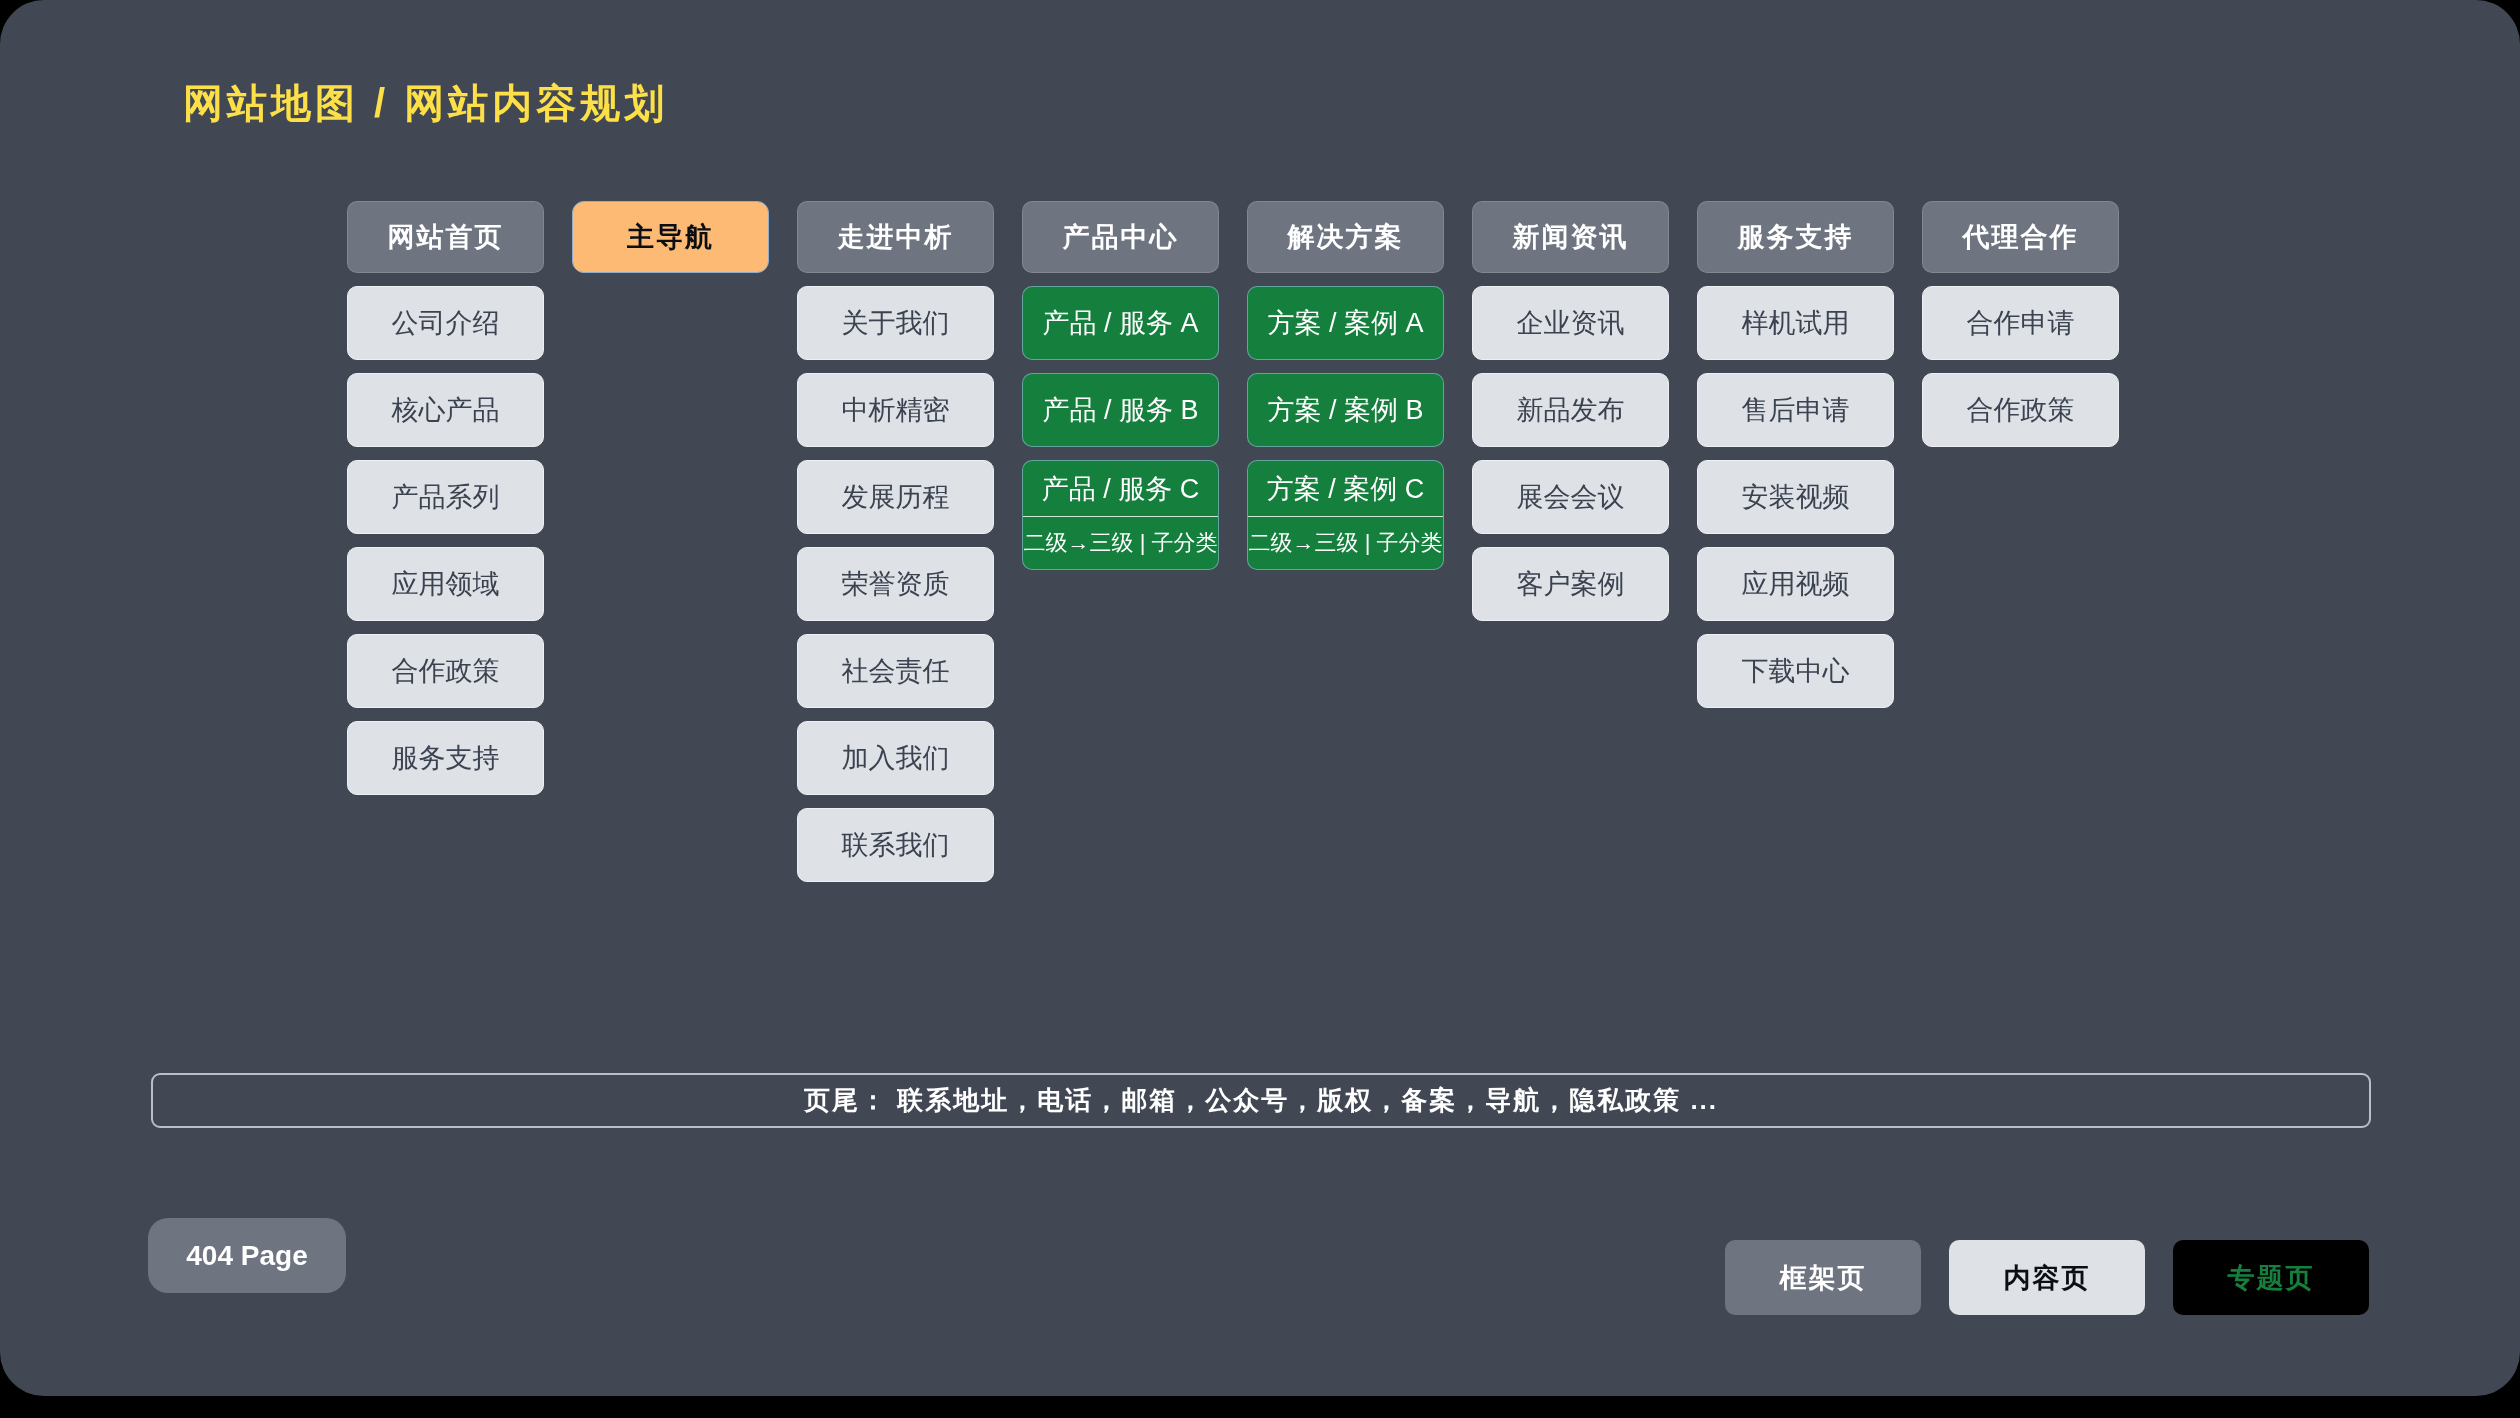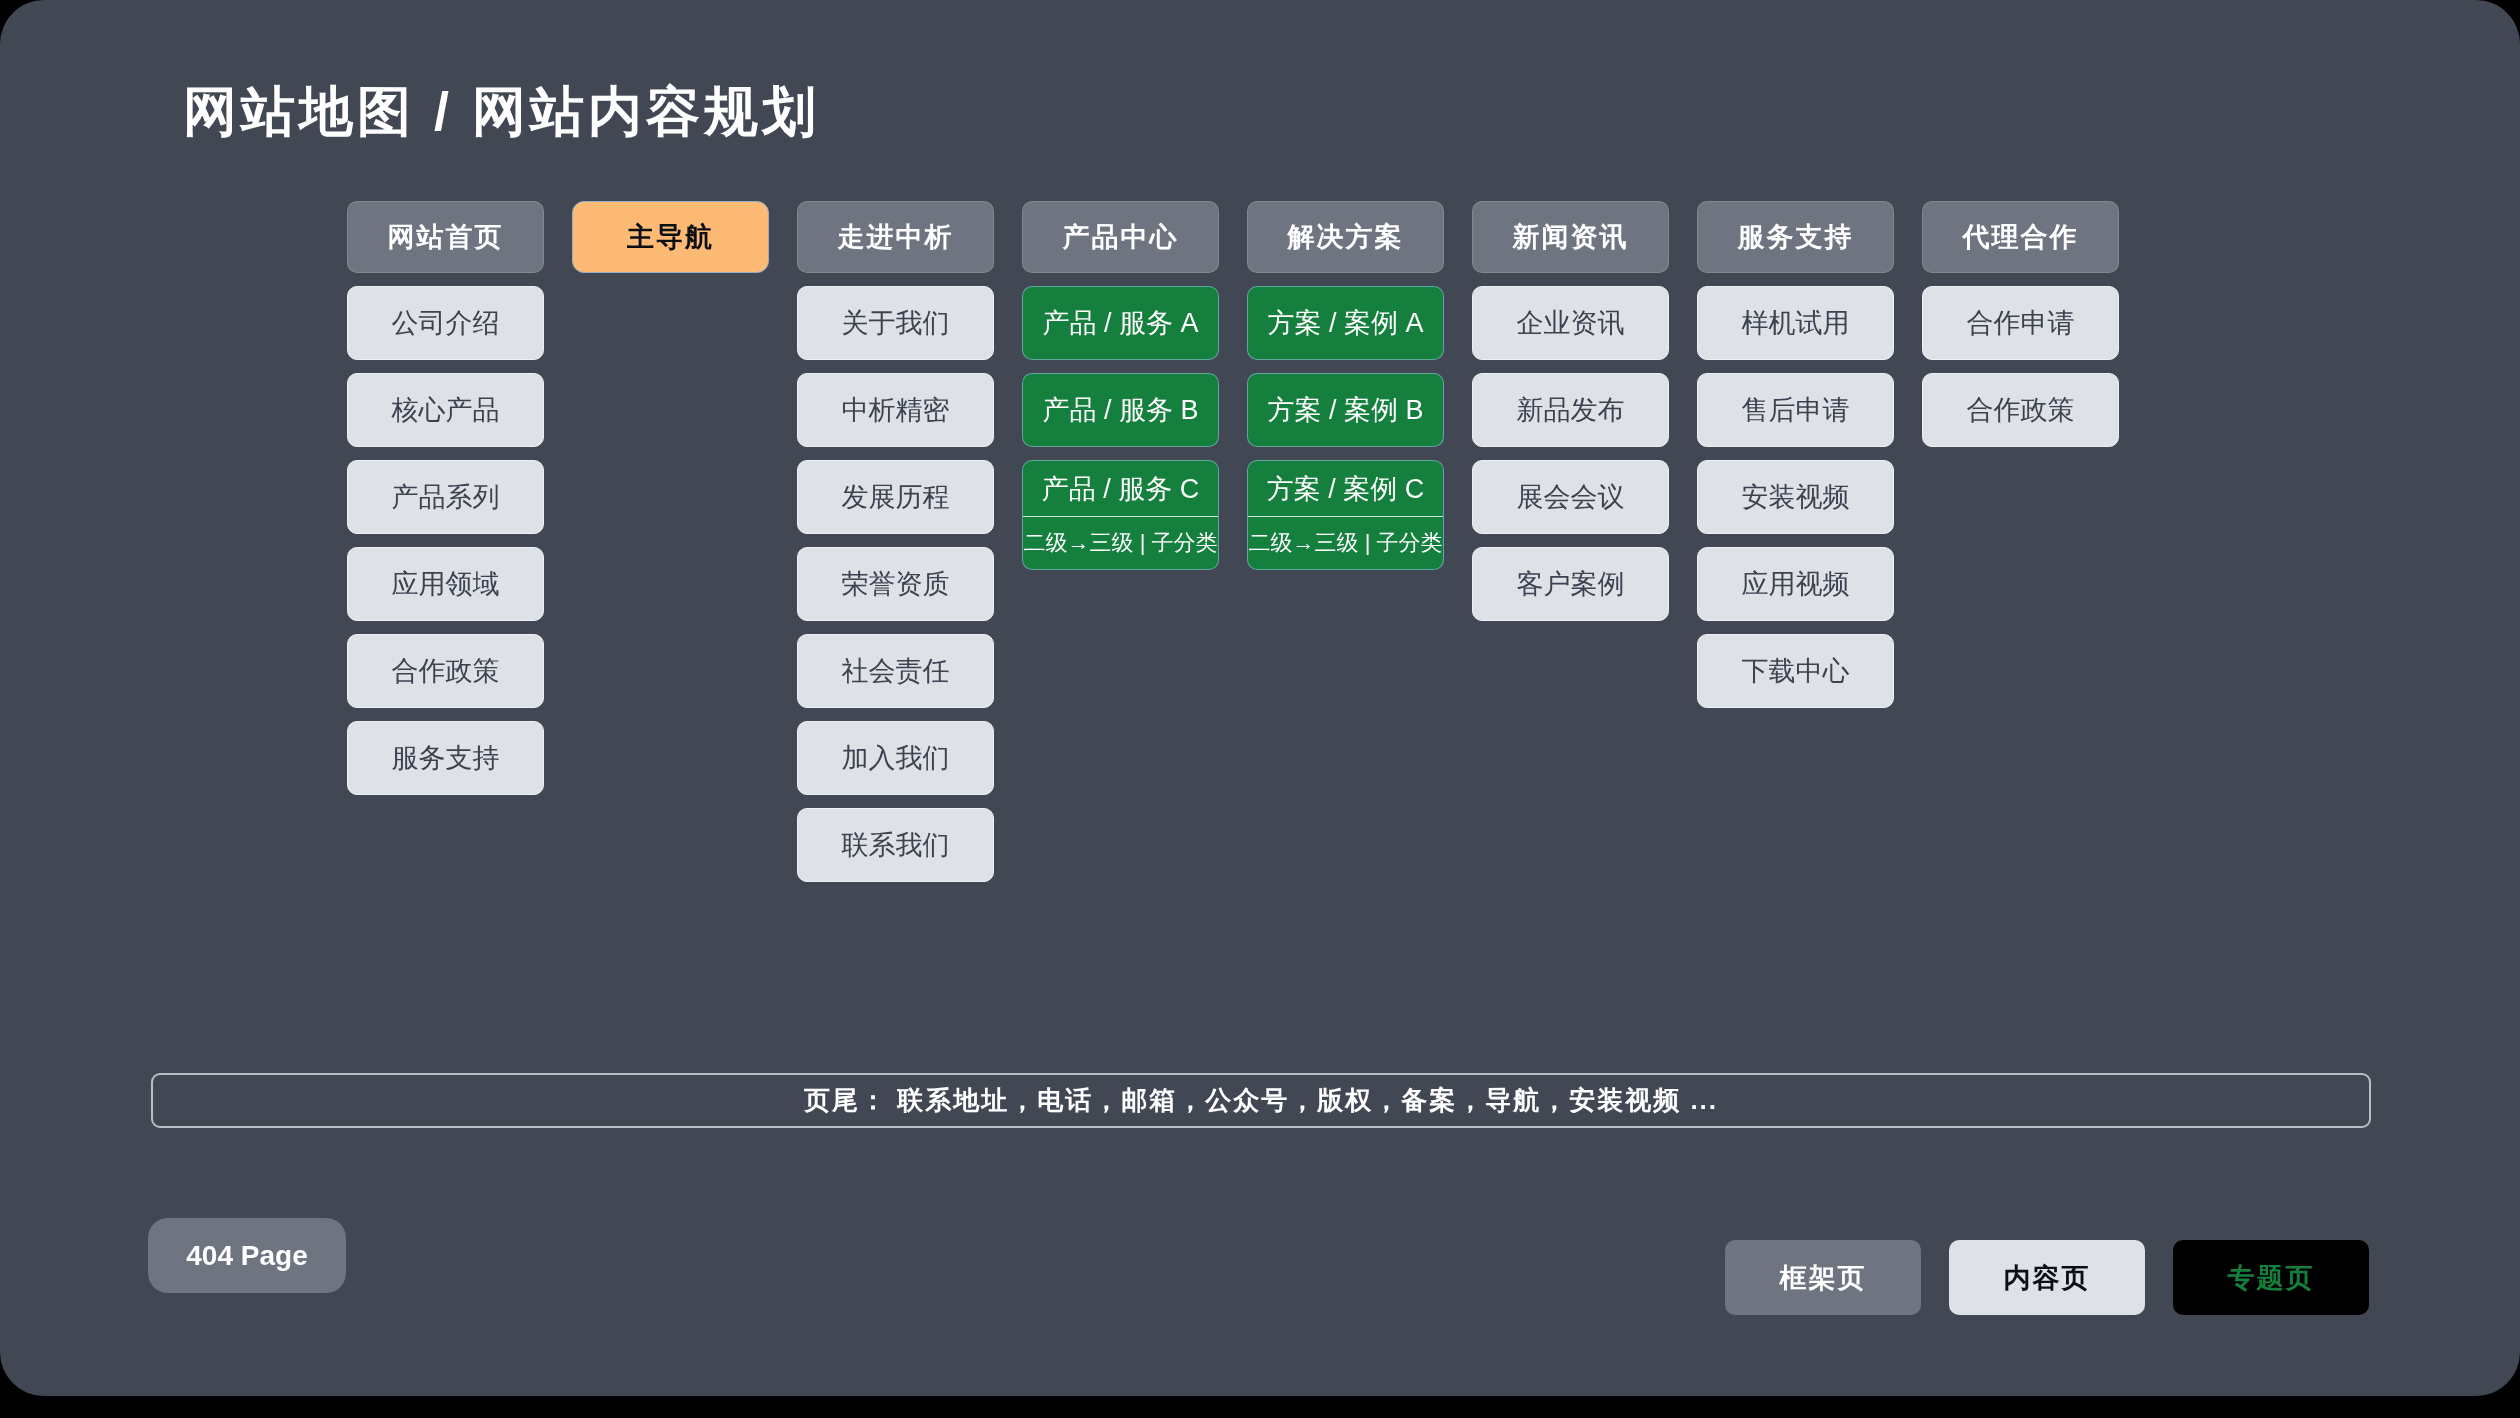--- a/index.html
+++ b/index.html
@@ -12,24 +12,24 @@
   .panel {
     position: absolute;
     left: 0; top: 0;
     width: 2520px; height: 1396px;
     background: #424754;
     border-radius: 44px;
   }
   .title {
     position: absolute;
     left: 183px; top: 76px;
-    font-size: 54px;
+    font-size: 40px;
     font-weight: 600;
     letter-spacing: 4px;
-    color: #ffffff;
+    color: #fde047;
     white-space: nowrap;
     text-align: right;
   }
   .columns {
     position: absolute;
     left: 347px; top: 201px;
     display: flex;
     gap: 28px;
   }
   .col {
@@ -214,21 +214,21 @@
         <div class="node item light">下载中心</div>
       </div>
       <div class="col">
         <div class="node header">代理合作</div>
         <div class="node item light">合作申请</div>
         <div class="node item light">合作政策</div>
       </div>
     </div>
 
   <div class="footer-bar">
-    <span>页尾：  联系地址，电话，邮箱，公众号，版权，备案，导航，安装视频 ...</span>
+    <span>页尾：  联系地址，电话，邮箱，公众号，版权，备案，导航，隐私政策 ...</span>
   </div>
 
   <div class="btn-404">404 Page</div>
 
   <div class="legend">
     <div class="legend-btn gray">框架页</div>
     <div class="legend-btn light">内容页</div>
     <div class="legend-btn dark">专题页</div>
   </div>
 

